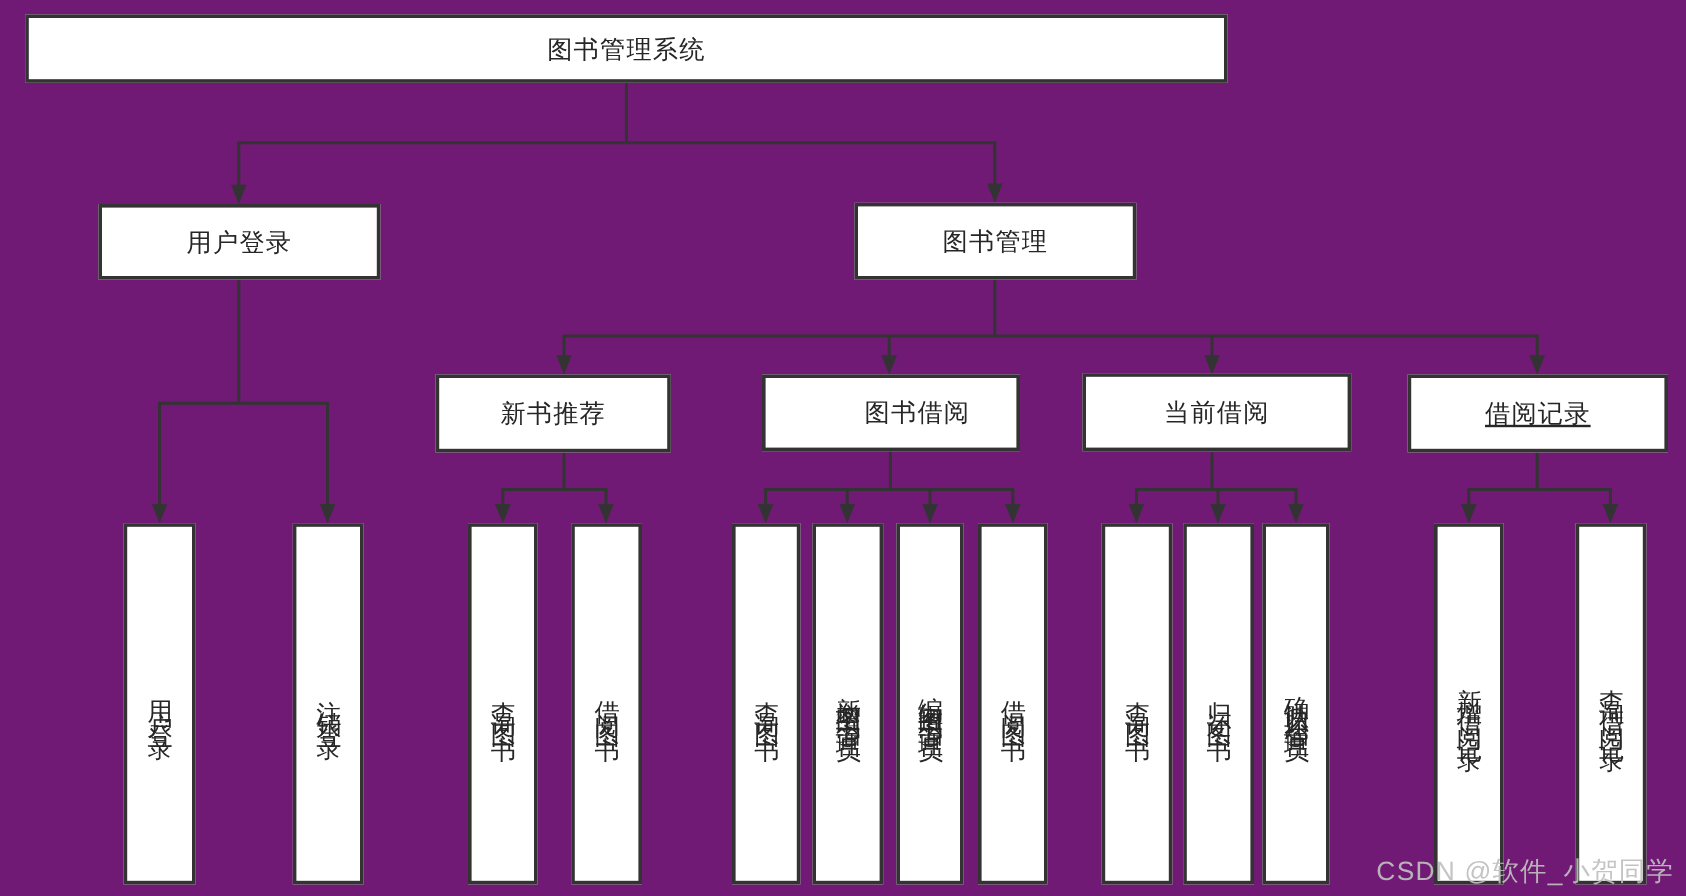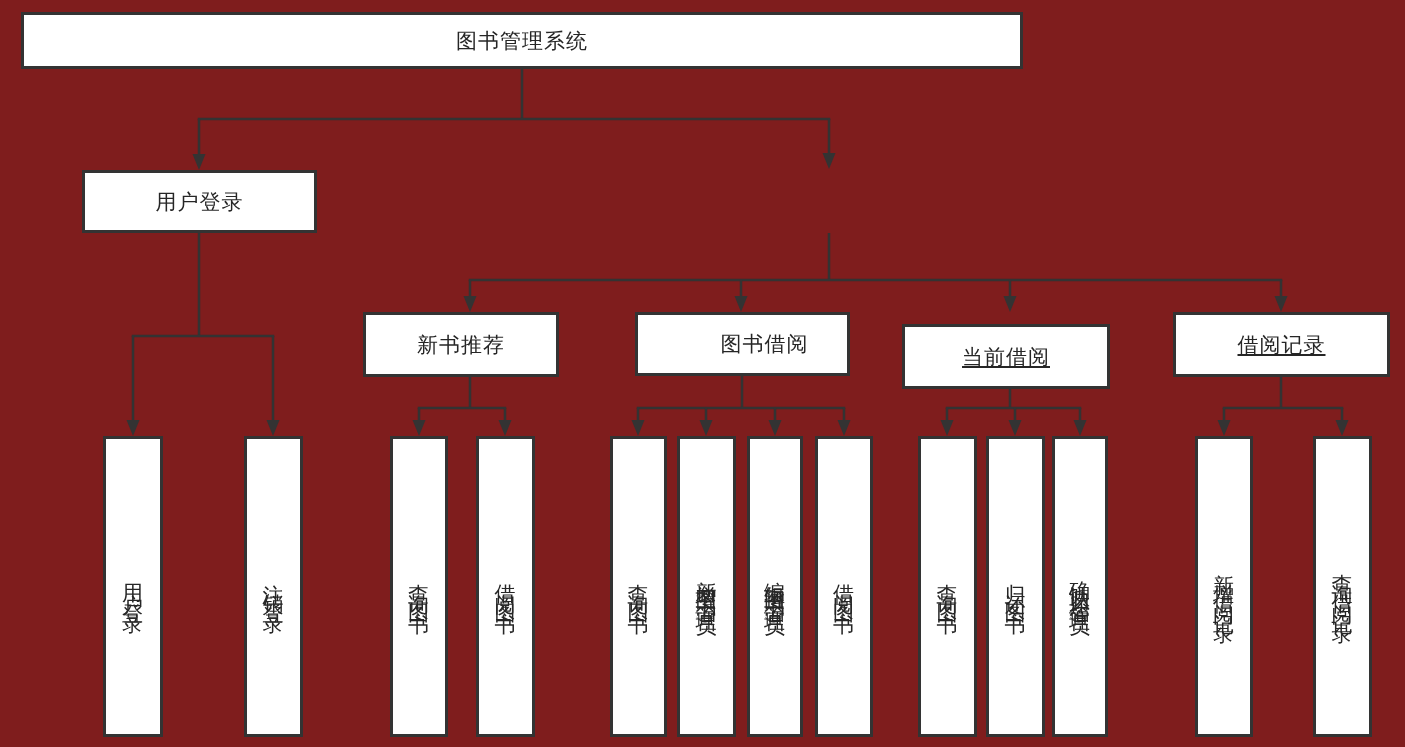--- a/index.html
+++ b/index.html
@@ -1,19 +1,19 @@
 <!DOCTYPE html>
 <html lang="zh"><head>
 <meta charset="utf-8">
 <style>
   html,body{margin:0;padding:0;background:#ffffff;}
   .stage{
     position:relative;
     width:1405px;height:747px;
-    background:#7f1d1d;
+    background:#701a75;
     font-family:"Liberation Sans","DejaVu Sans",sans-serif;
     overflow:hidden;
   }
   .wires{position:absolute;left:0;top:0;width:1405px;height:747px;}
   .node{
     position:absolute;
     box-sizing:border-box;
     border:3px solid #333333;
     background:#ffffff;
     display:flex;
@@ -30,21 +30,21 @@
     line-height:1;
     white-space:nowrap;
   }
   .v-label.tight{letter-spacing:5px;}
   
   .b-root   {left:21px;  top:12px;  width:1002px;height:57px;}
   .b-l2a    {left:82px;  top:170px; width:235px; height:63px;}
   .b-l2b    {left:712px; top:169px; width:235px; height:64px;}
   .b-l3a    {left:363px; top:312px; width:196px; height:65px;}
   .b-l3b    {left:635px; top:312px; width:215px; height:64px;padding-left:44px;}
-  .b-l3c    {left:902px; top:324px; width:208px; height:65px;text-decoration:underline;}
+  .b-l3c    {left:902px; top:311px; width:224px; height:65px;}
   .b-l3d    {left:1173px;top:312px; width:217px; height:65px;text-decoration:underline;}
   .leaf     {top:436px;  height:301px;}
   .b-f1 {left:103px; width:60px;}
   .b-f2 {left:244px; width:59px;}
   .b-f3 {left:390px; width:58px;}
   .b-f4 {left:476px; width:59px;}
   .b-f5 {left:610px; width:57px;}
   .b-f6 {left:677px; width:59px;}
   .b-f7 {left:747px; width:56px;}
   .b-f8 {left:815px; width:58px;}
@@ -127,20 +127,23 @@
     </g>
   </svg>
 
   <div class="node b-root">
     <span class="h-label">图书管理系统</span>
   </div>
 
   <div class="node b-l2a">
     <span class="h-label">用户登录</span>
   </div>
+  <div class="node b-l2b">
+    <span class="h-label">图书管理</span>
+  </div>
 
   <div class="node b-l3a">
     <span class="h-label">新书推荐</span>
   </div>
   <div class="node b-l3b">
     <span class="h-label">图书借阅</span>
   </div>
   <div class="node b-l3c">
     <span class="h-label">当前借阅</span>
   </div>
@@ -185,13 +188,14 @@
     <span class="v-label tight">确认归还（管理员）</span>
   </div>
 
   <div class="node leaf b-f12">
     <span class="v-label">新增借阅记录</span>
   </div>
   <div class="node leaf b-f13">
     <span class="v-label">查询借阅记录</span>
   </div>
 
+  <div class="watermark">CSDN @软件_小贺同学</div>
 </div>
 
 </body></html>

